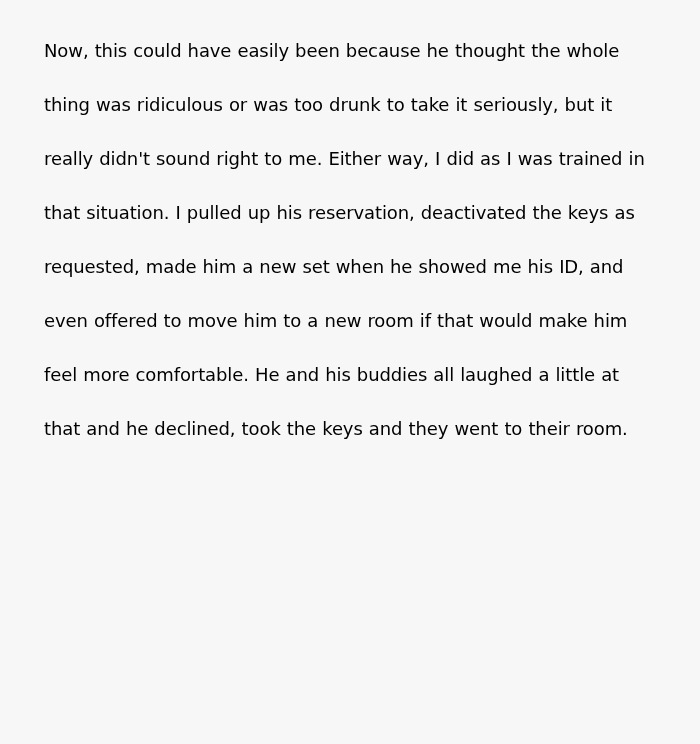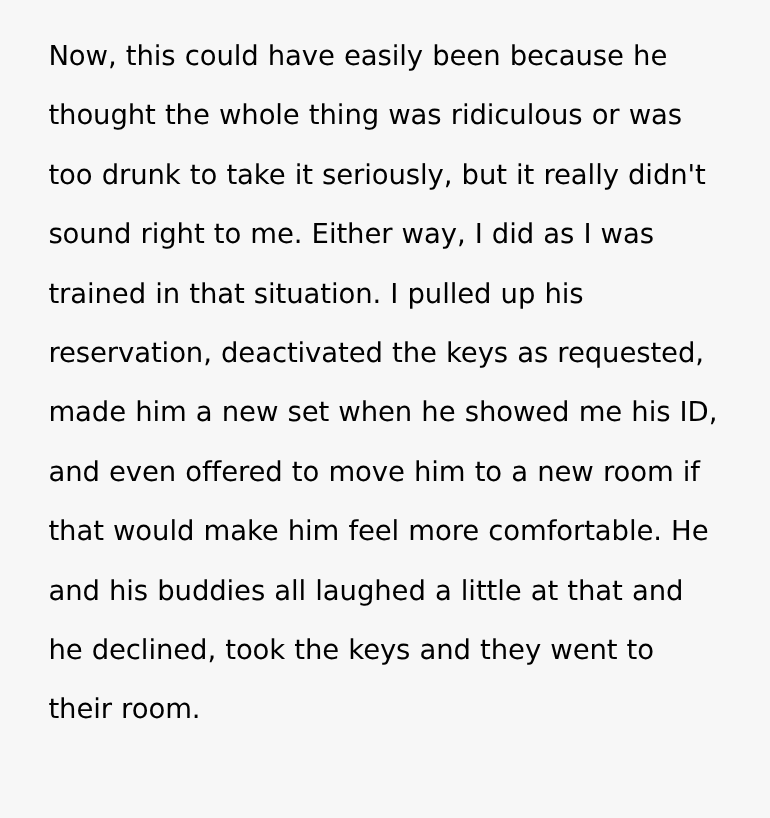--- a/index.html
+++ b/index.html
@@ -16,21 +16,21 @@
   .page {
     box-sizing: border-box;
     width: 700px;
     height: 744px;
     background: #f7f7f7;
     padding: 24px 40px 24px 44px;
     display: block;
   }
   .story-text {
     font-family: "DejaVu Sans", sans-serif;
-    font-size: 25px;
+    font-size: 18px;
     line-height: 54px;
     color: #000000;
     letter-spacing: -0.1px;
     word-spacing: 0.5px;
     text-align: left;
     white-space: pre-wrap;
     margin: 0;
   }
 </style>
 </head>

